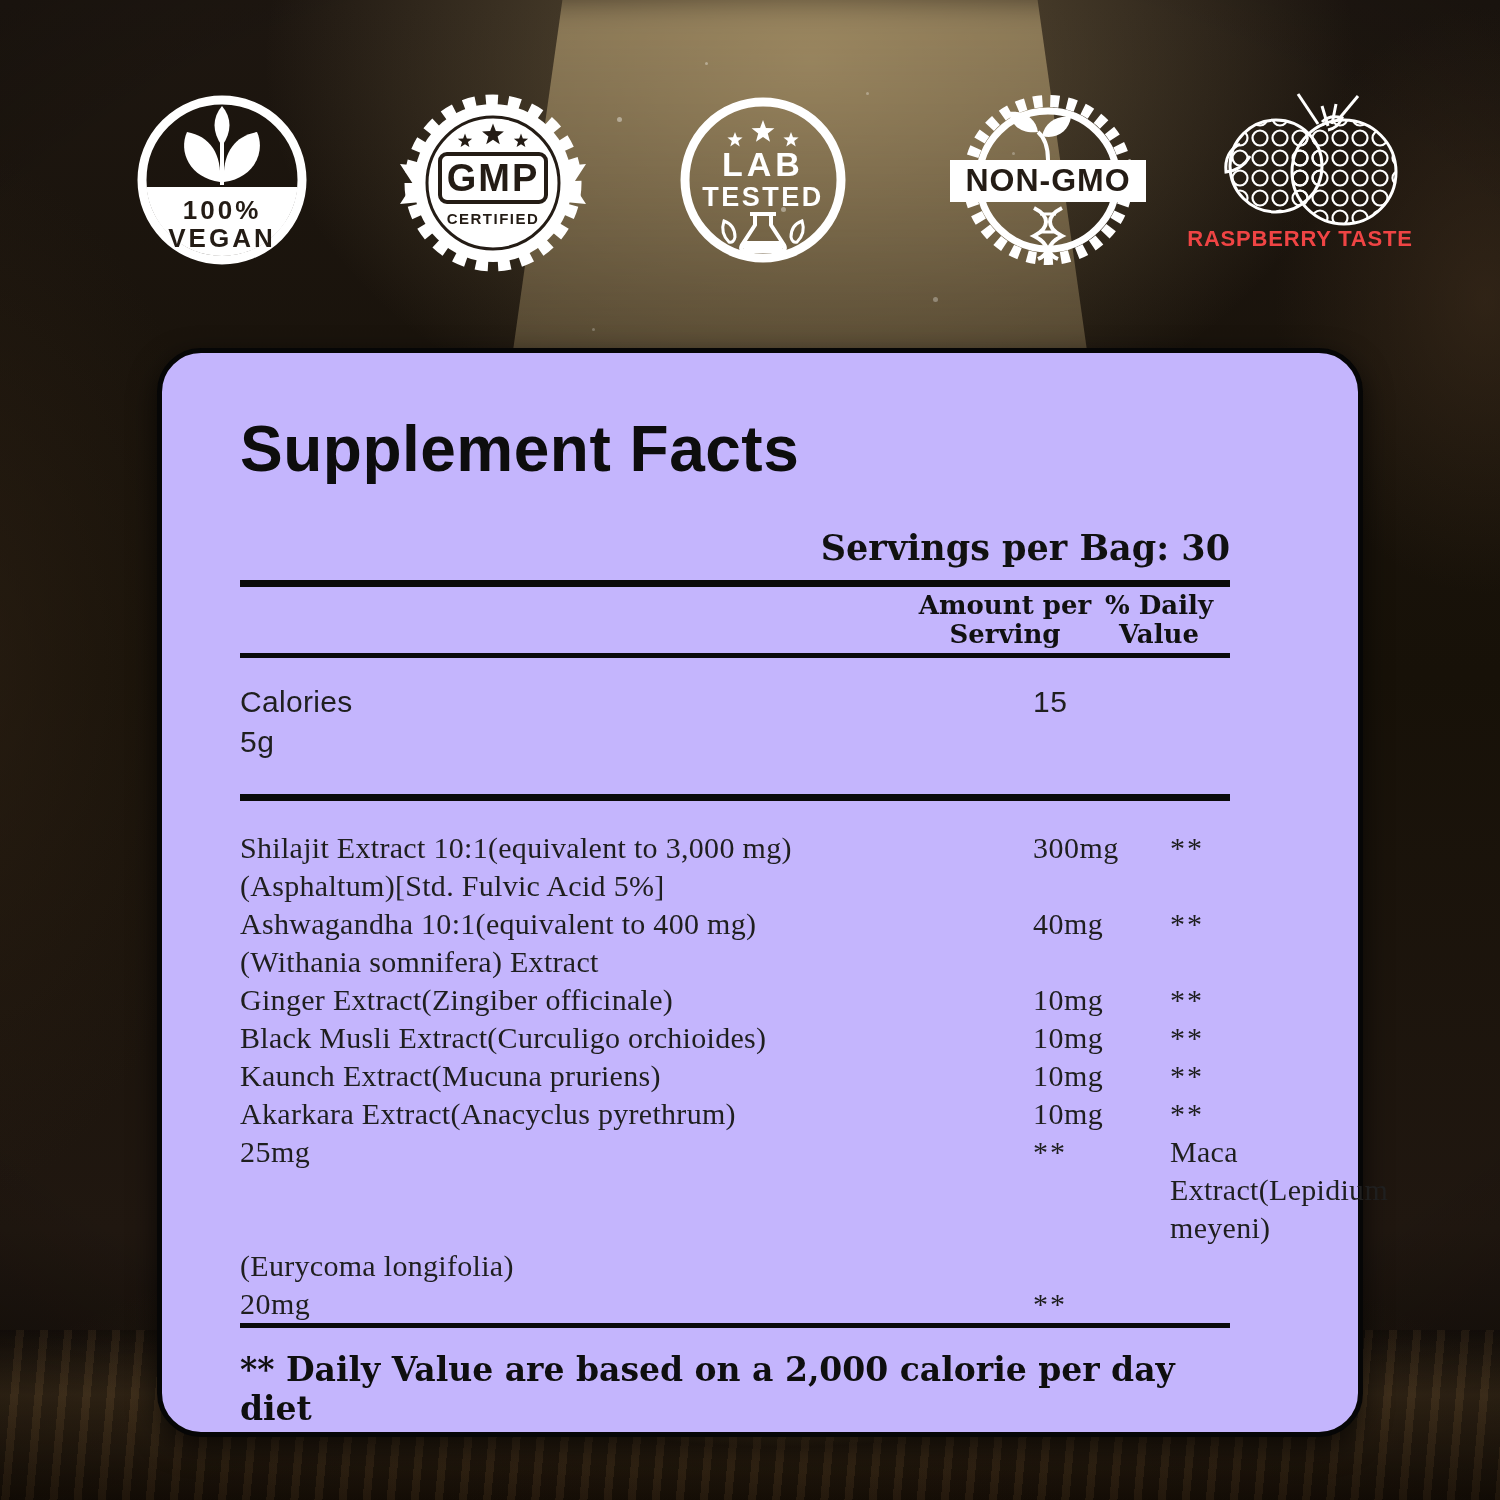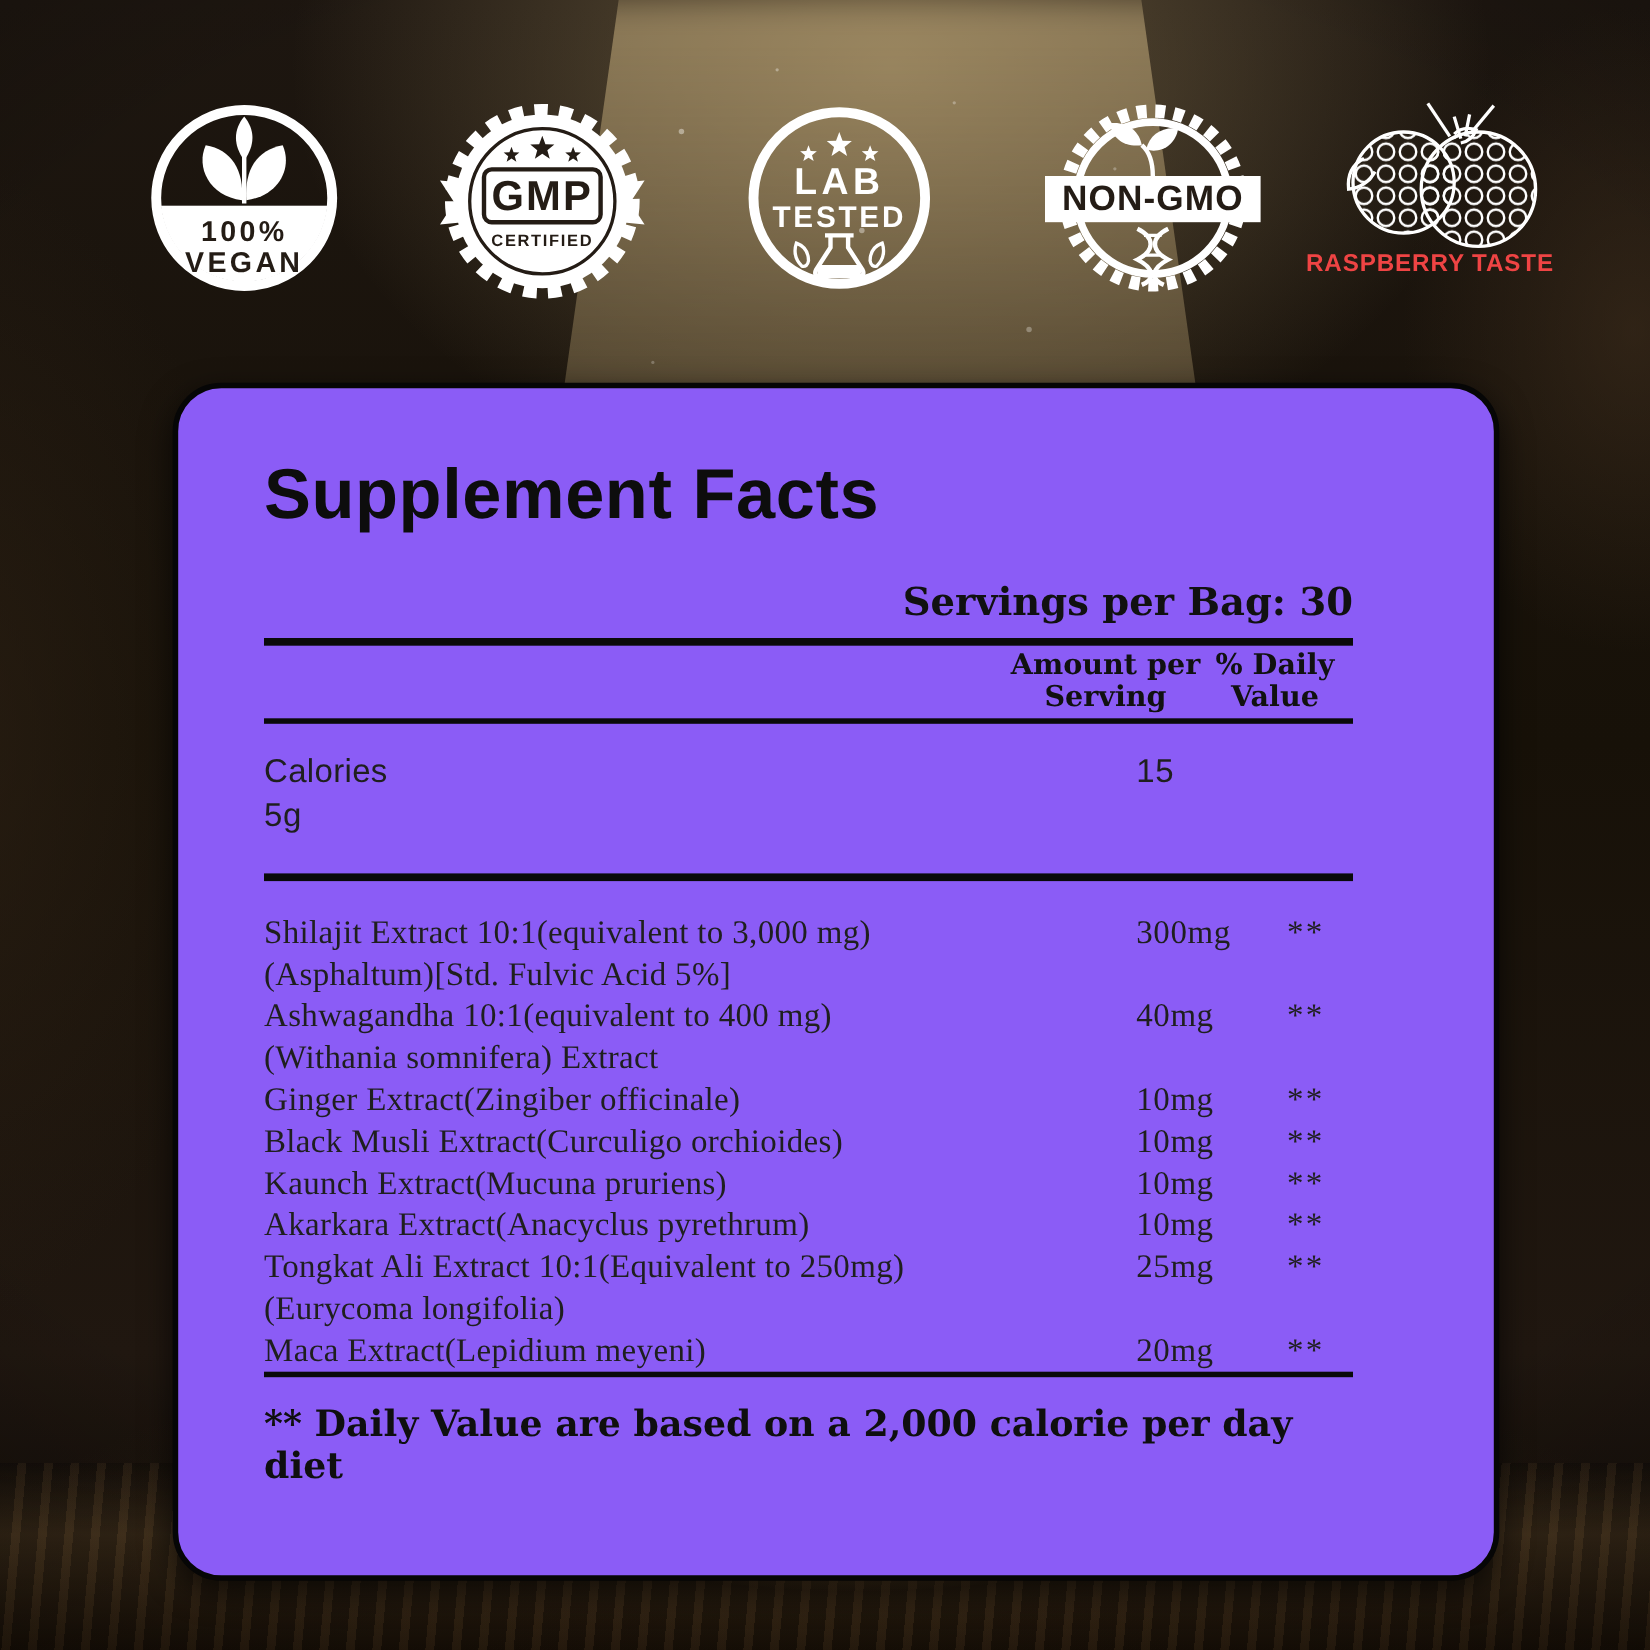--- a/index.html
+++ b/index.html
@@ -35,21 +35,21 @@
       664px 558px 0 0 rgba(255,255,255,.20), 1058px 382px 0 0 rgba(255,255,255,.22),
       562px 232px 0 0 rgba(255,255,255,.30), 902px 618px 0 1px rgba(255,255,255,.18),
       758px 702px 0 0 rgba(255,255,255,.16);}
   
   .badge{position:absolute;}
   .badge text{font-family:"Liberation Sans","DejaVu Sans",sans-serif;font-weight:bold;}
   .rasp-label{position:absolute;left:1180px;top:226px;width:240px;text-align:center;
     color:#ef4444;font-size:22px;font-weight:bold;letter-spacing:.8px;}
   
   .panel{position:absolute;left:157px;top:348px;width:1206px;height:1089px;box-sizing:border-box;
-    background:#8b5cf6;border:5px solid #060606;border-radius:44px;
+    background:#c4b5fd;border:5px solid #060606;border-radius:44px;
     box-shadow:0 10px 28px rgba(0,0,0,.65);}
   .panel-content{width:990px;margin-left:78px;color:#1c1c1c;}
   .sf-title{margin-top:62px;font-size:64px;line-height:68px;font-weight:800;letter-spacing:.5px;color:#0d0d0d;}
   .servings{margin-top:44px;text-align:right;font-family:"DejaVu Serif","Liberation Serif",serif;
     font-weight:bold;font-size:35px;line-height:42px;color:#111;}
   .sep{background:#0a0a0a;}
   .sep1{height:7px;margin-top:11px;}
   .sep2{height:5px;}
   .sep3{height:7px;}
   .sep4{height:5px;}
@@ -219,26 +219,25 @@
         <div class="cell dv">**</div>
 
         <div class="cell name">Kaunch Extract(Mucuna pruriens)</div>
         <div class="cell amount">10mg</div>
         <div class="cell dv">**</div>
 
         <div class="cell name">Akarkara Extract(Anacyclus pyrethrum)</div>
         <div class="cell amount">10mg</div>
         <div class="cell dv">**</div>
 
-        <div class="cell name">Tongkat Ali Extract 10:1(Equivalent to 250mg)</div>
         <div class="cell amount">25mg</div>
         <div class="cell dv">**</div>
+        <div class="cell name">Maca Extract(Lepidium meyeni)</div>
+
         <div class="cell name2">(Eurycoma longifolia)</div>
-
-        <div class="cell name">Maca Extract(Lepidium meyeni)</div>
         <div class="cell amount">20mg</div>
         <div class="cell dv">**</div>
 
     </div>
 
     <div class="sep sep4"></div>
 
     <div class="footnote">** Daily Value are based on a 2,000 calorie per day diet</div>
   </div>
 </div>

